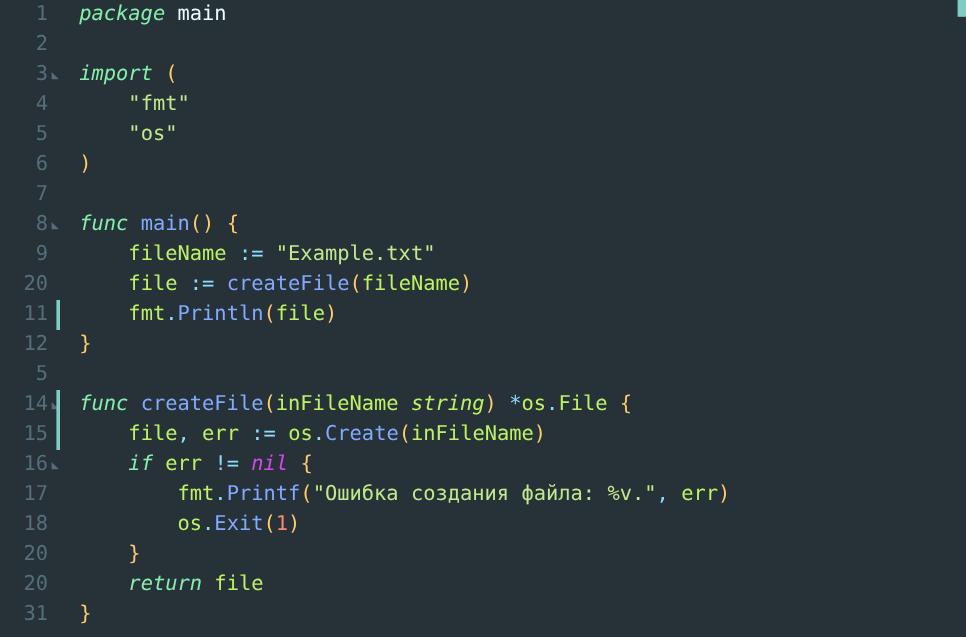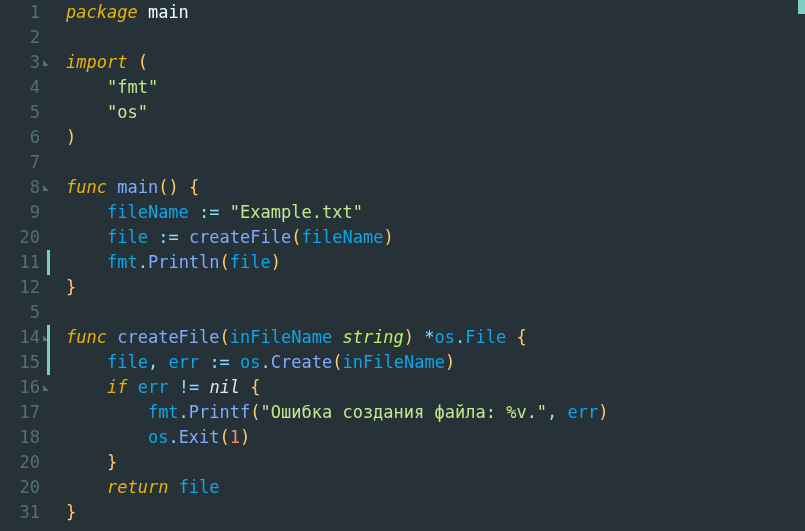--- a/index.html
+++ b/index.html
@@ -55,32 +55,32 @@
   }
   .code {
     flex: 1;
     padding-left: 10px;
     white-space: pre;
     position: relative;
   }
   .code-line {
     height: 25px;
   }
-  .tok-kw    { color: #eab308; font-style: italic; }
+  .tok-kw    { color: #86efac; font-style: italic; }
   .tok-pkg   { color: #eeffff; }
   .tok-fn    { color: #82aaff; }
   .tok-call  { color: #82aaff; }
-  .tok-ident { color: #0ea5e9; }
+  .tok-ident { color: #bef264; }
   .tok-str   { color: #c3e88d; }
   .tok-paren { color: #ffcb6b; }
   .tok-brace { color: #ffcb6b; }
   .tok-punc  { color: #89ddff; }
   .tok-op    { color: #89ddff; }
   .tok-type  { color: #bef264; font-style: italic; }
-  .tok-nil   { color: #e5e5e5; font-style: italic; }
+  .tok-nil   { color: #d946ef; font-style: italic; }
   .tok-num   { color: #f78c6c; }
   .tok-star  { color: #89ddff; }
   .scroll-indicator {
     position: absolute;
     top: 0;
     right: 0;
     width: 7px;
     height: 14px;
     background: #80cbc4;
   }

